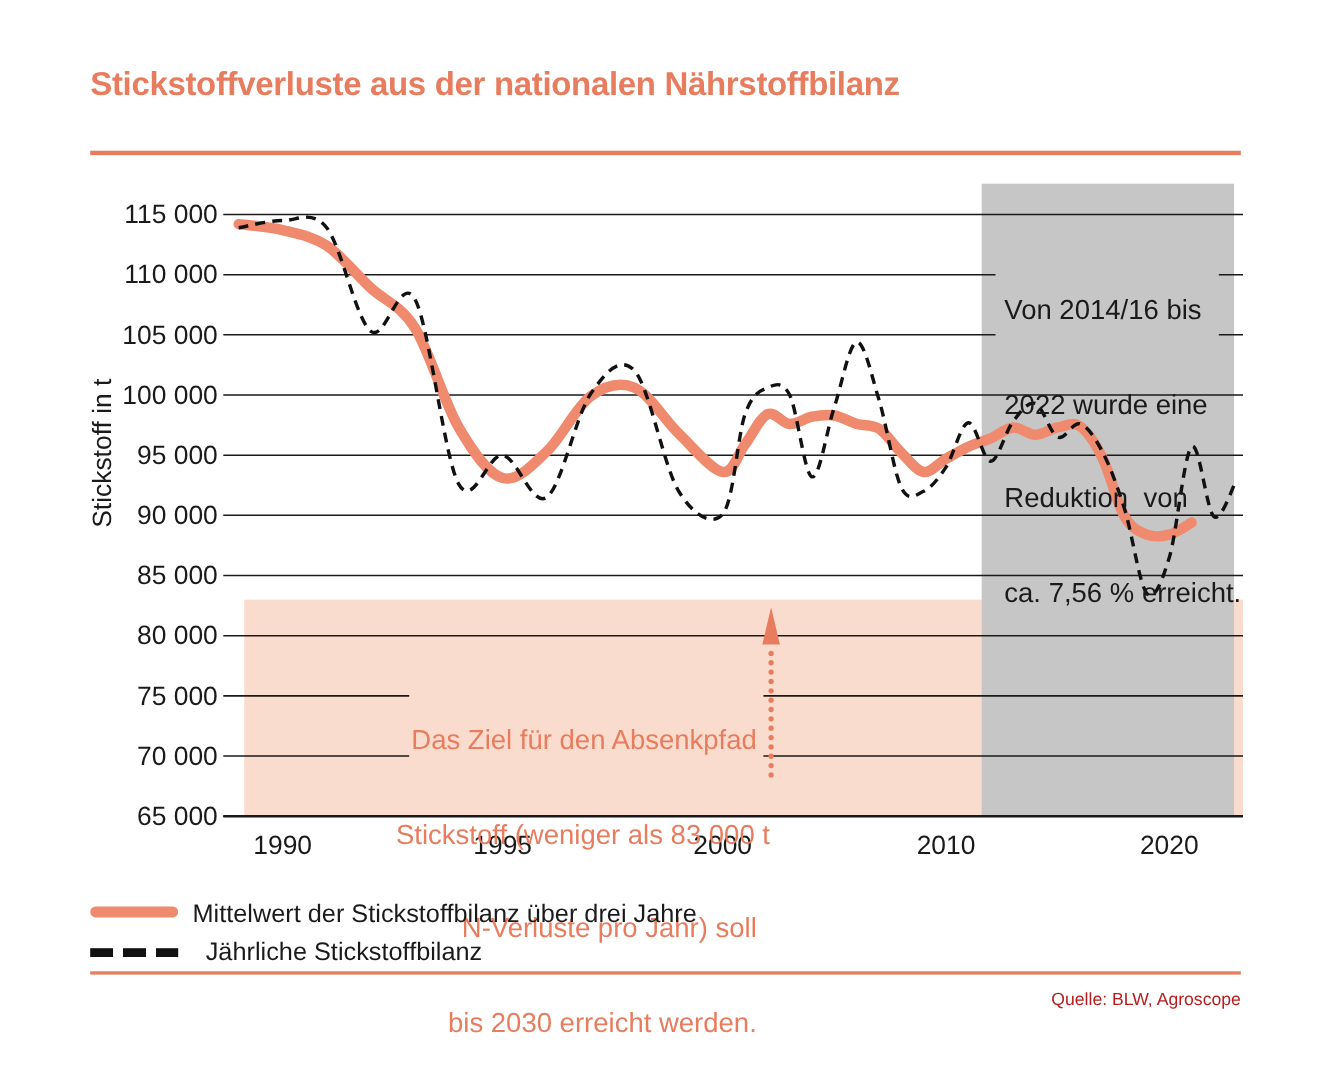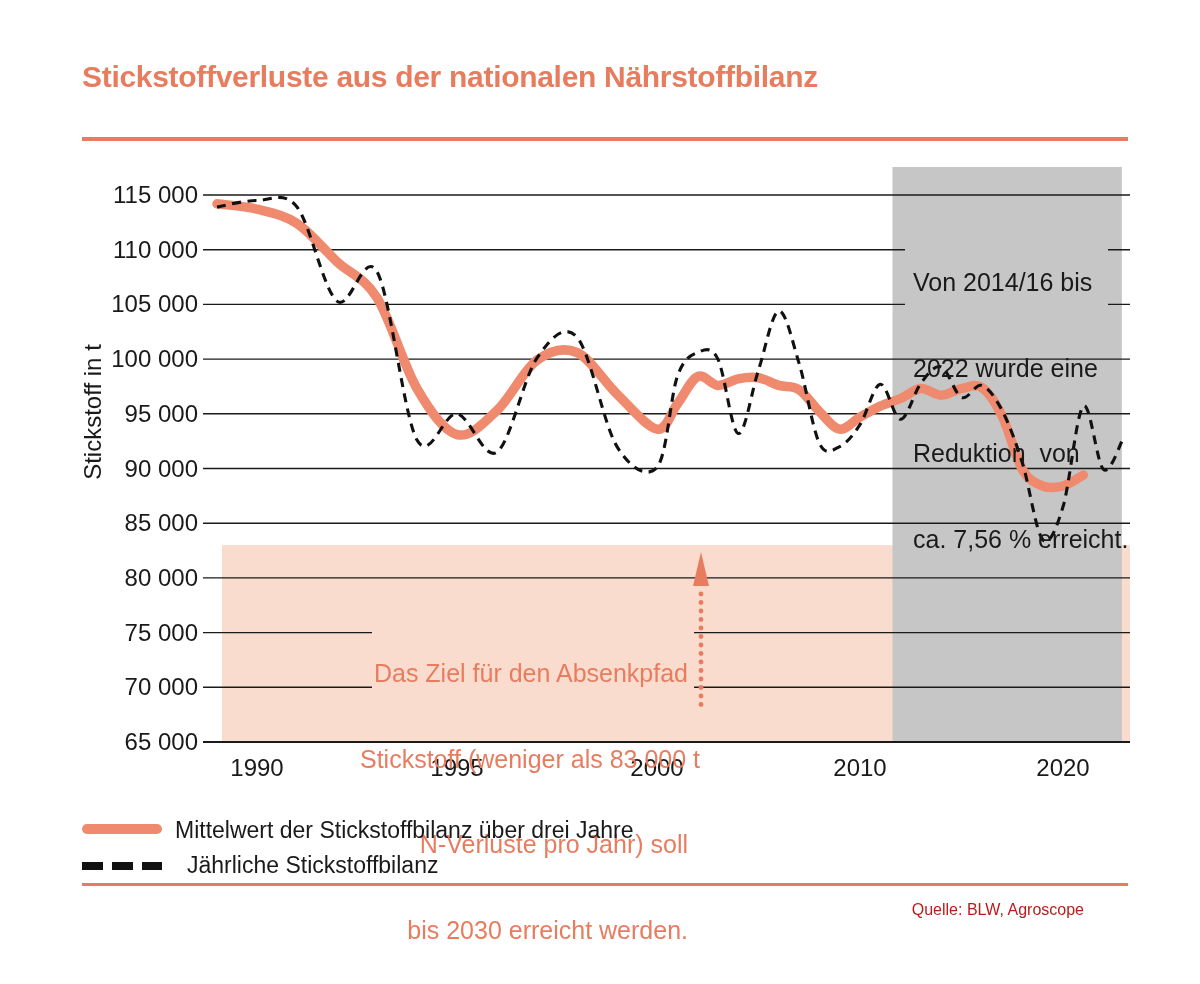--- a/index.html
+++ b/index.html
@@ -1,17 +1,17 @@
 <!DOCTYPE html>
 <html><head>
 <meta charset="utf-8">
 <style>
   html,body{margin:0;padding:0;background:#fff;}
-  #stage{position:relative;width:1112px;height:984px;background:#ffffff;overflow:hidden;
-         font-family:"Liberation Sans", sans-serif;padding-left:44px;}
+  #stage{position:relative;width:1200px;height:984px;background:#ffffff;overflow:hidden;
+         font-family:"Liberation Sans", sans-serif;}
   #chart-title{position:absolute;left:82px;top:56px;font-size:30px;font-weight:bold;
                line-height:41px;letter-spacing:-0.3px;}
   #title-rule{position:absolute;left:82px;top:137px;width:1046px;height:4px;}
   #plot-svg{position:absolute;left:0;top:0;}
   .note{position:absolute;font-size:25px;line-height:28.5px;white-space:pre;}
   #reduction-note{left:913px;top:211px;color:#1a1a1a;}
   #target-note{left:360px;top:602px;width:328px;text-align:right;}
   #legend{position:absolute;left:82px;top:814px;}
   .legend-label{position:absolute;left:93px;font-size:23px;color:#1a1a1a;white-space:nowrap;}
   #legend-swatch-mean{position:absolute;left:0;top:10px;width:80px;height:10px;border-radius:5px;}

